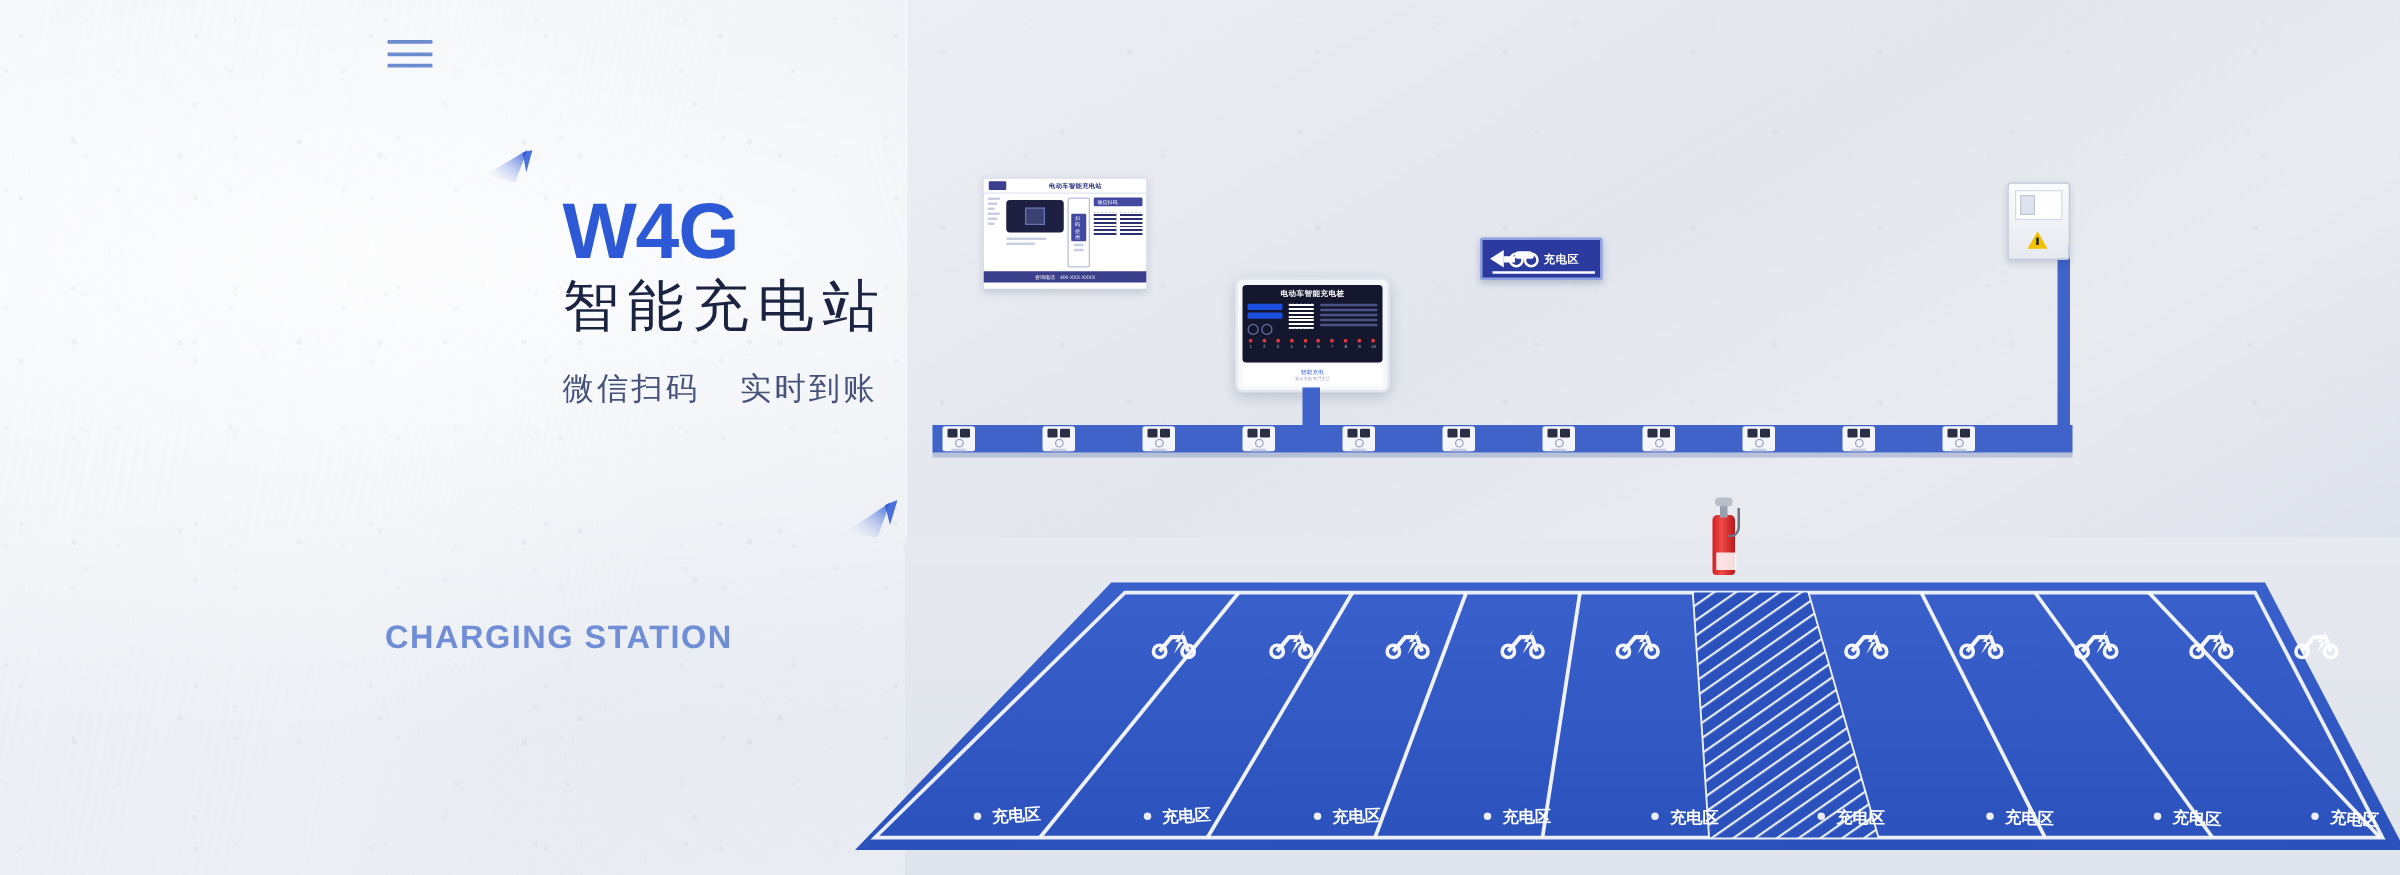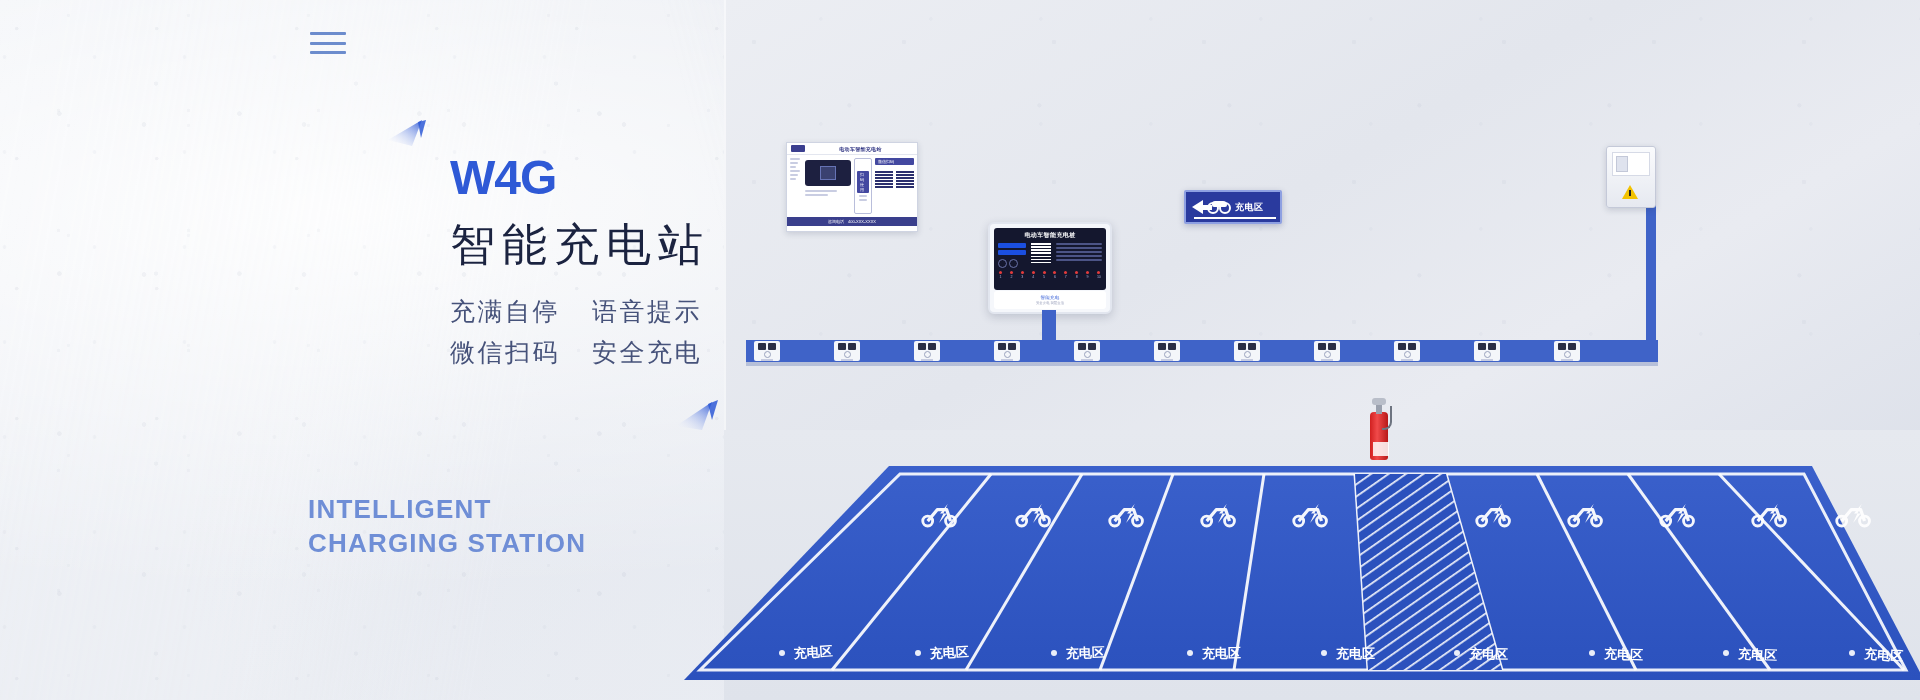--- a/index.html
+++ b/index.html
@@ -37,21 +37,21 @@
 
   
   .hamburger{position:absolute;left:310px;top:32px;width:36px;height:22px;
     display:flex;flex-direction:column;justify-content:space-between;}
   .hamburger span{display:block;height:3px;border-radius:1px;background:#6c8ccd;}
   .hamburger span:nth-child(1){width:36px;}
   .hamburger span:nth-child(2){width:36px;}
   .hamburger span:nth-child(3){width:36px;}
 
   .headline{position:absolute;left:450px;top:154px;
-    font-size:48px;font-weight:bold;letter-spacing:-1px;color:#2e59d6;line-height:1;}
+    font-size:63px;font-weight:bold;letter-spacing:-1px;color:#2e59d6;line-height:1;}
   .subhead{position:absolute;left:450px;top:218px;
     font-size:45px;color:#1b2340;letter-spacing:7px;line-height:1.18;font-weight:300;}
 
   .features{position:absolute;left:450px;top:294px;width:290px;}
   .frow{display:flex;justify-content:flex-start;margin-bottom:6px;}
   .fcell{font-size:25px;color:#46527a;letter-spacing:2.5px;line-height:1.38;font-weight:300;}
   .fcell.first{width:142px;}
 
   .engline{position:absolute;left:308px;top:492px;
     font-size:26px;font-weight:bold;color:#6f8ed6;letter-spacing:1.2px;line-height:1.32;}
@@ -218,31 +218,26 @@
     </defs>
     <polygon points="0,26 36,2 26,30" fill="url(#ag2)"></polygon>
     <polygon points="32,4 42,0 36,20" fill="#2e59d6" opacity=".85"></polygon>
   </svg>
 
   <div class="headline">W4G</div>
   <div class="subhead">智能充电站</div>
 
   <div class="features">
     <div class="frow">
-      <div class="fcell first">充满自停</div>
-      <div class="fcell">语音提示</div>
-    </div>
-    <div class="frow">
       <div class="fcell first">微信扫码</div>
-      <div class="fcell">安全充电</div>
+      <div class="fcell">实时到账</div>
     </div>
   </div>
 
   <div class="engline">
-    <div>INTELLIGENT</div>
     <div>CHARGING STATION</div>
   </div>
 
   <div class="scene">
     <div class="wall">
       <div class="wall-tex"></div>
       <div class="wall-edge"></div>
     </div>
     <div class="floorarea"></div>
 

